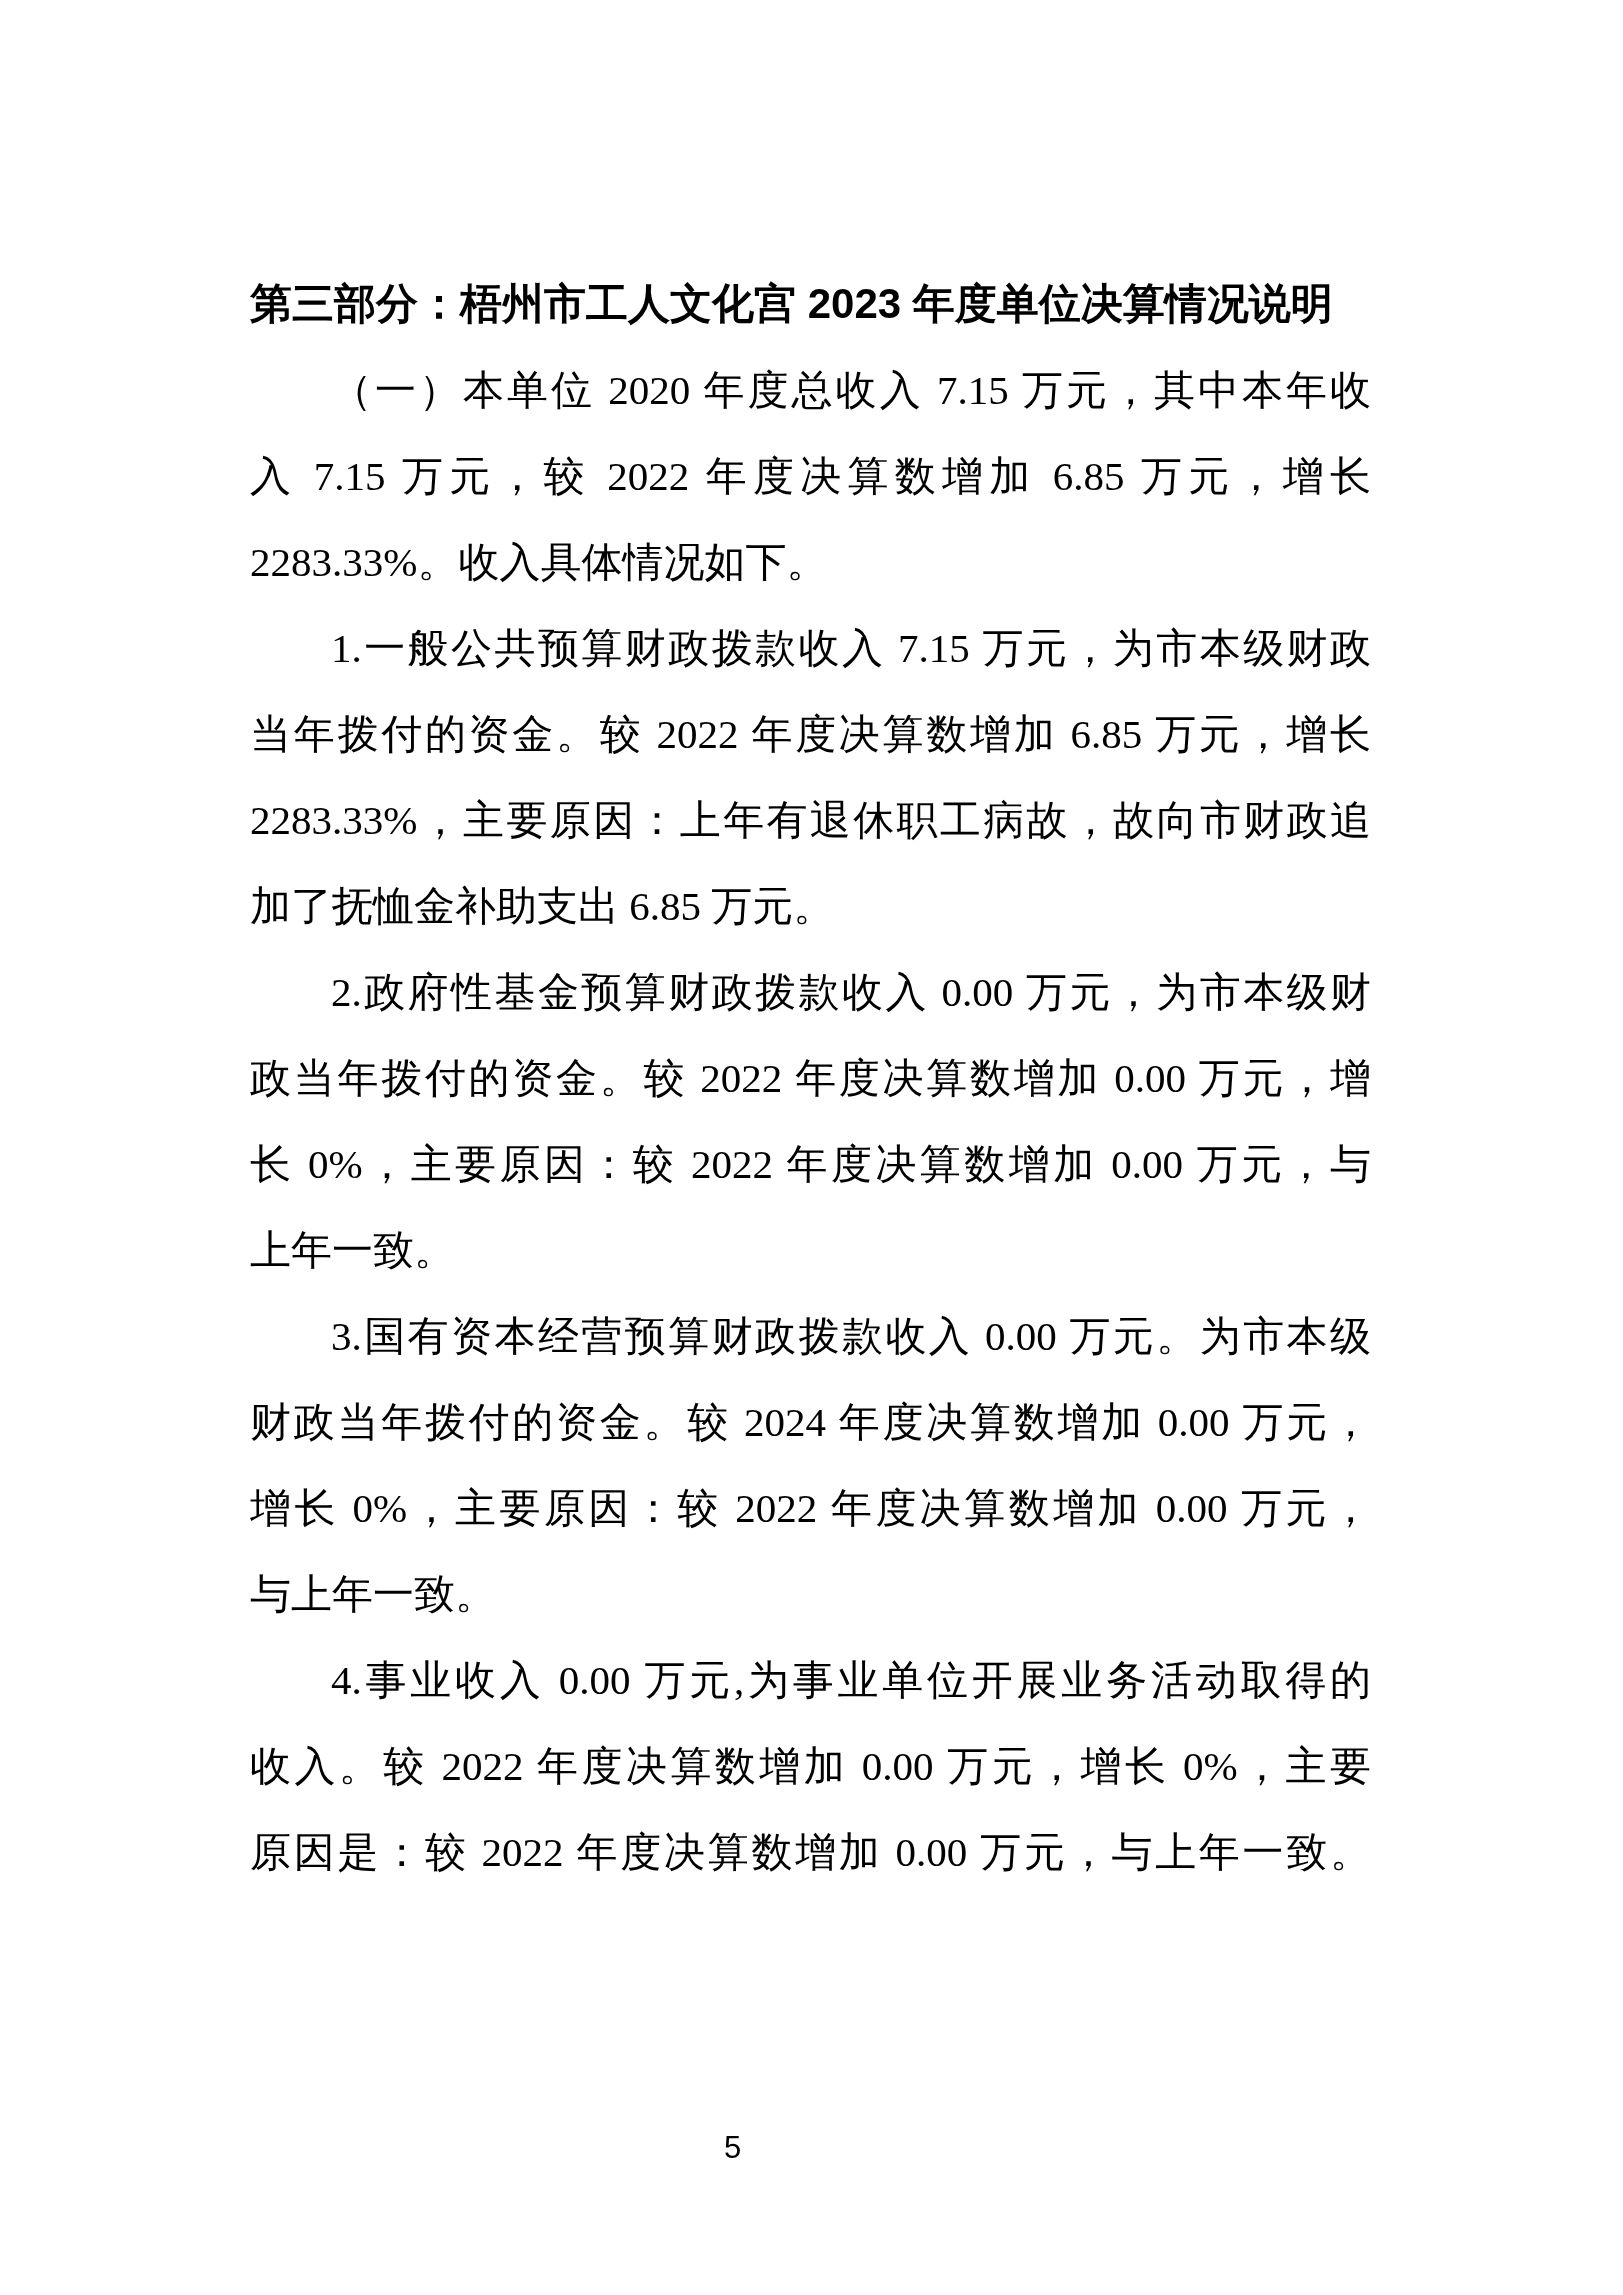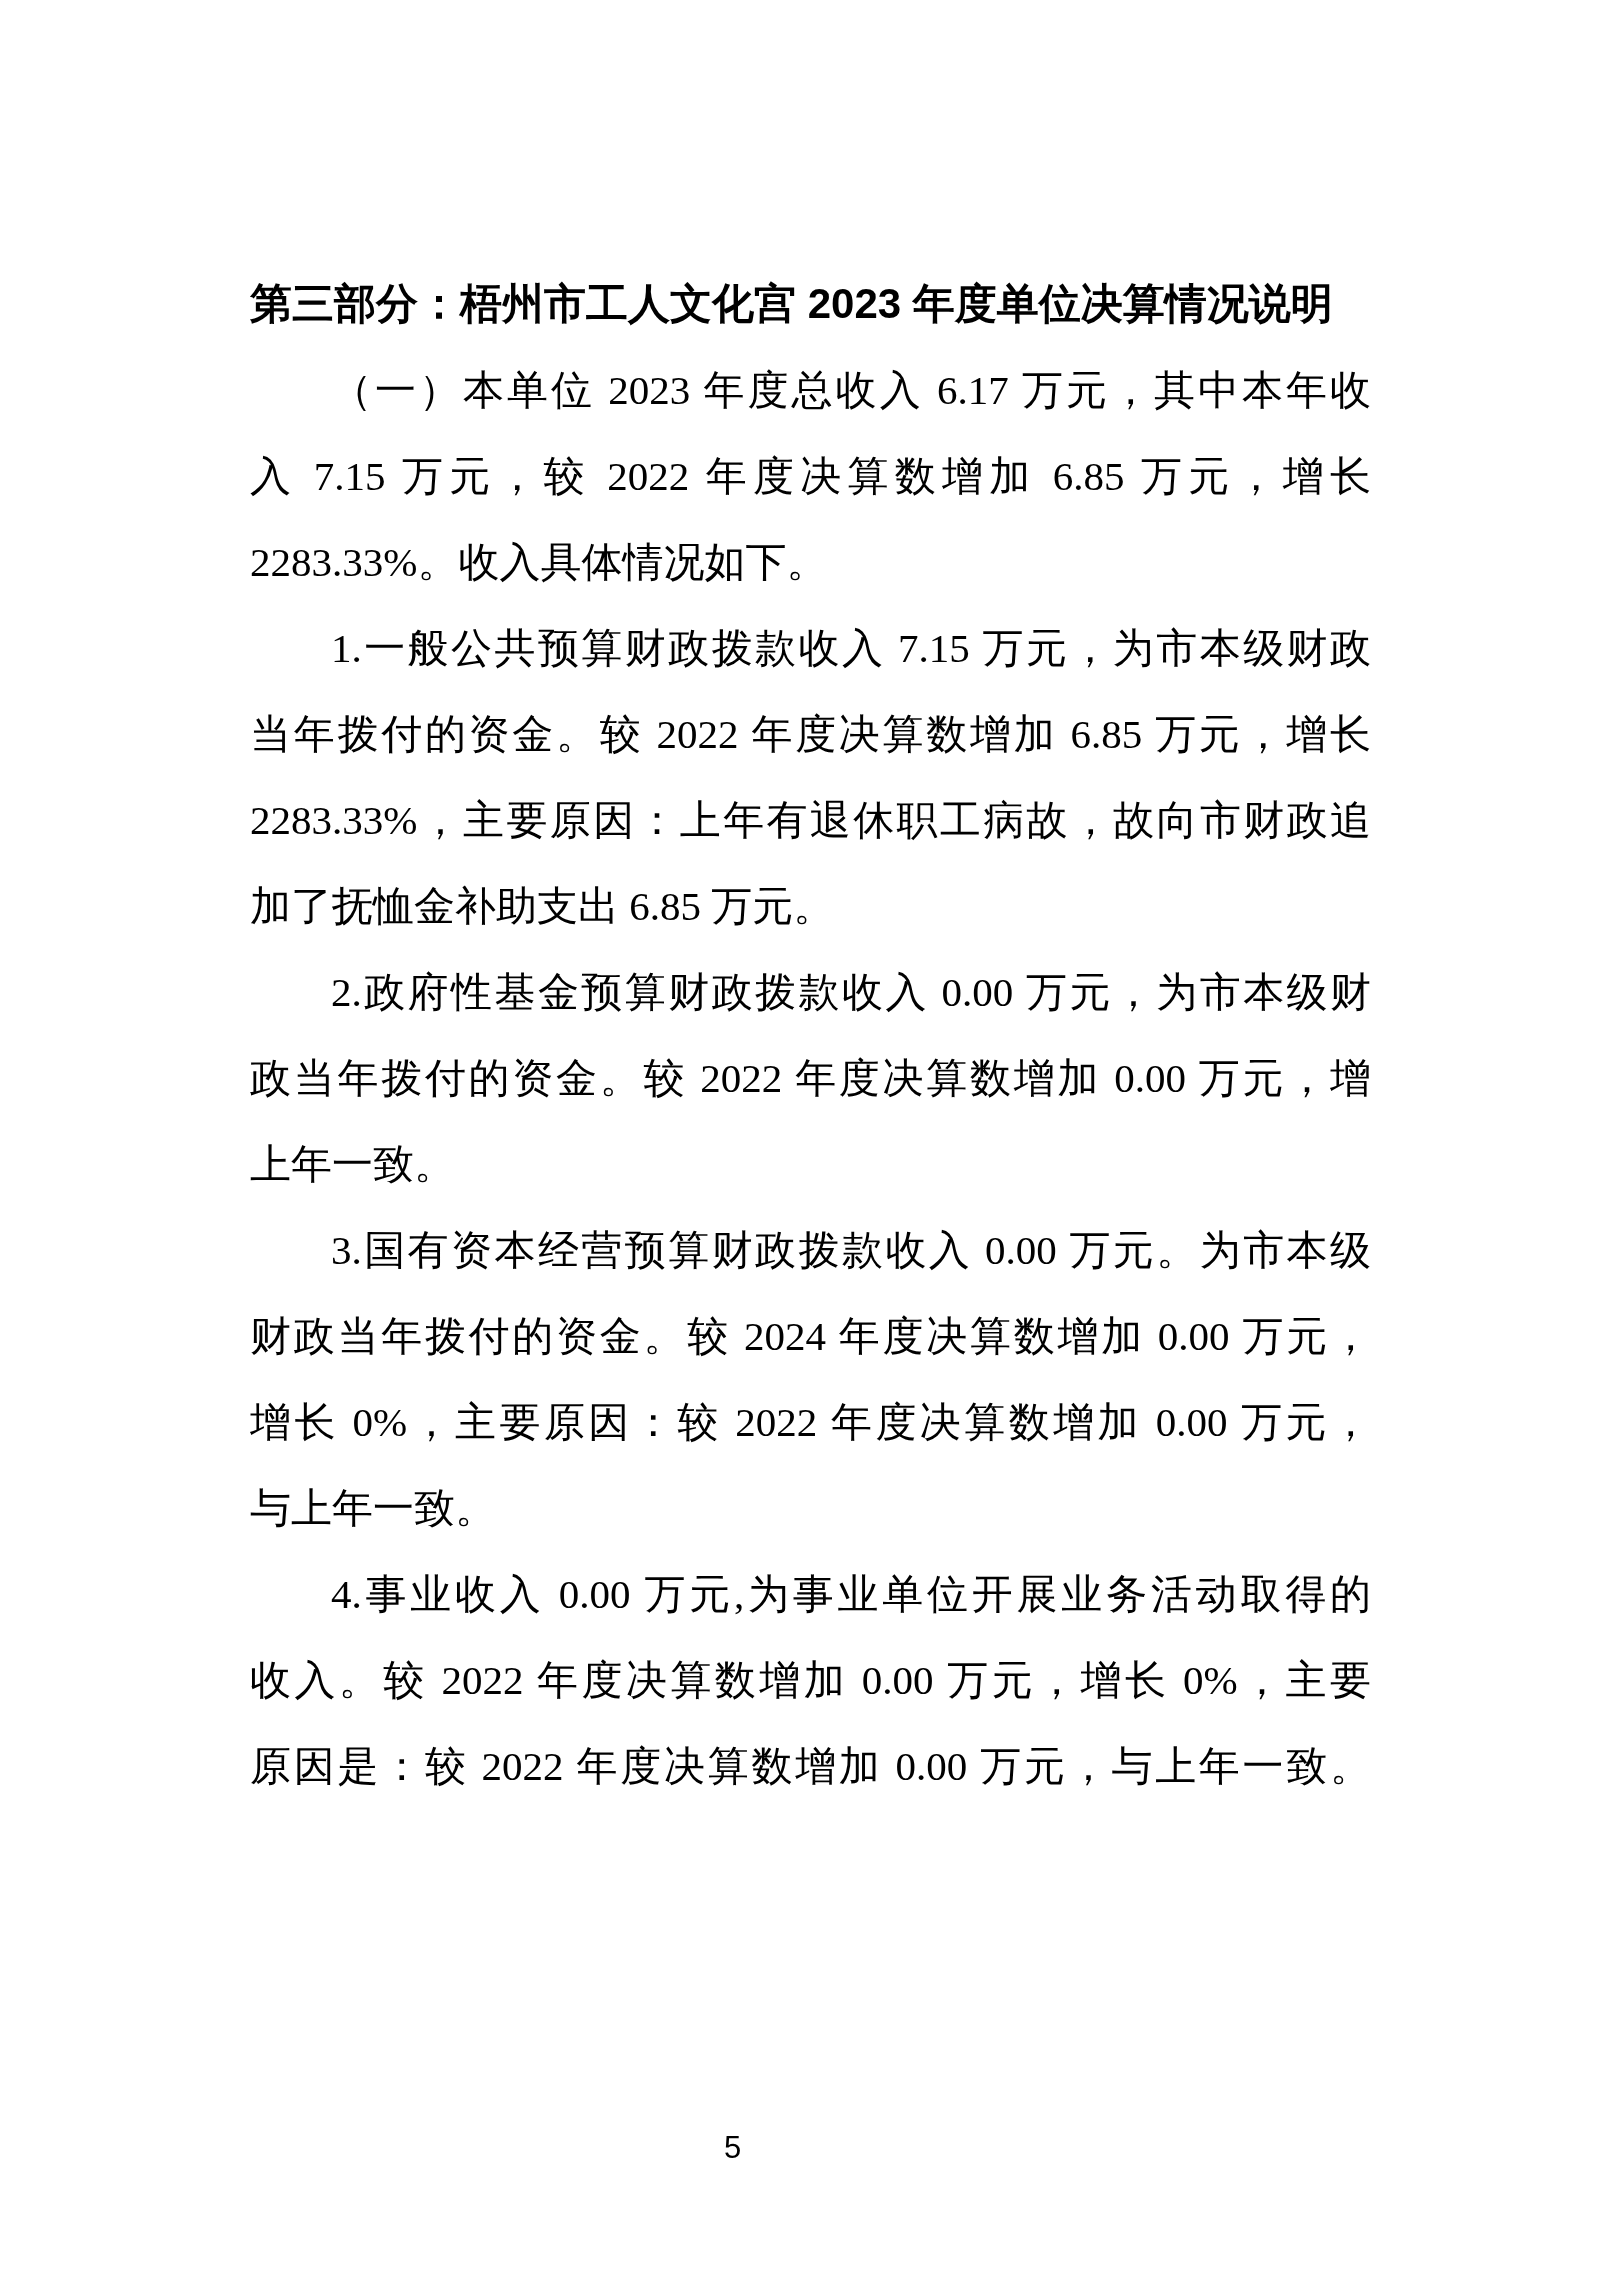--- a/index.html
+++ b/index.html
@@ -59,29 +59,30 @@
     font-family: "Liberation Sans", "DejaVu Sans", sans-serif;
     color: #000000;
   }
 </style>
 </head>
 <body>
 
 <div class="page">
   <div class="content">
     <div class="line h">第三部分：梧州市工人文化宫 2023 年度单位决算情况说明</div>
-    <div class="line body indent">（一）本单位 2023 年度总收入 6.17 万元，其中本年收</div>
+    <div class="line body indent">（一）本单位 2020 年度总收入 7.15 万元，其中本年收</div>
     <div class="line body">入 7.15 万元，较 2022 年度决算数增加 6.85 万元，增长</div>
     <div class="line body lastline">2283.33%。收入具体情况如下。</div>
     <div class="line body indent">1.一般公共预算财政拨款收入 7.15 万元，为市本级财政</div>
     <div class="line body">当年拨付的资金。较 2022 年度决算数增加 6.85 万元，增长</div>
     <div class="line body">2283.33%，主要原因：上年有退休职工病故，故向市财政追</div>
     <div class="line body lastline">加了抚恤金补助支出 6.85 万元。</div>
     <div class="line body indent">2.政府性基金预算财政拨款收入 0.00 万元，为市本级财</div>
     <div class="line body">政当年拨付的资金。较 2022 年度决算数增加 0.00 万元，增</div>
+    <div class="line body">长 0%，主要原因：较 2022 年度决算数增加 0.00 万元，与</div>
     <div class="line body lastline">上年一致。</div>
     <div class="line body indent">3.国有资本经营预算财政拨款收入 0.00 万元。为市本级</div>
     <div class="line body">财政当年拨付的资金。较 2024 年度决算数增加 0.00 万元，</div>
     <div class="line body">增长 0%，主要原因：较 2022 年度决算数增加 0.00 万元，</div>
     <div class="line body lastline">与上年一致。</div>
     <div class="line body indent">4.事业收入 0.00 万元,为事业单位开展业务活动取得的</div>
     <div class="line body">收入。较 2022 年度决算数增加 0.00 万元，增长 0%，主要</div>
     <div class="line body">原因是：较 2022 年度决算数增加 0.00 万元，与上年一致。</div>
   </div>
   <div class="footer">5</div>

